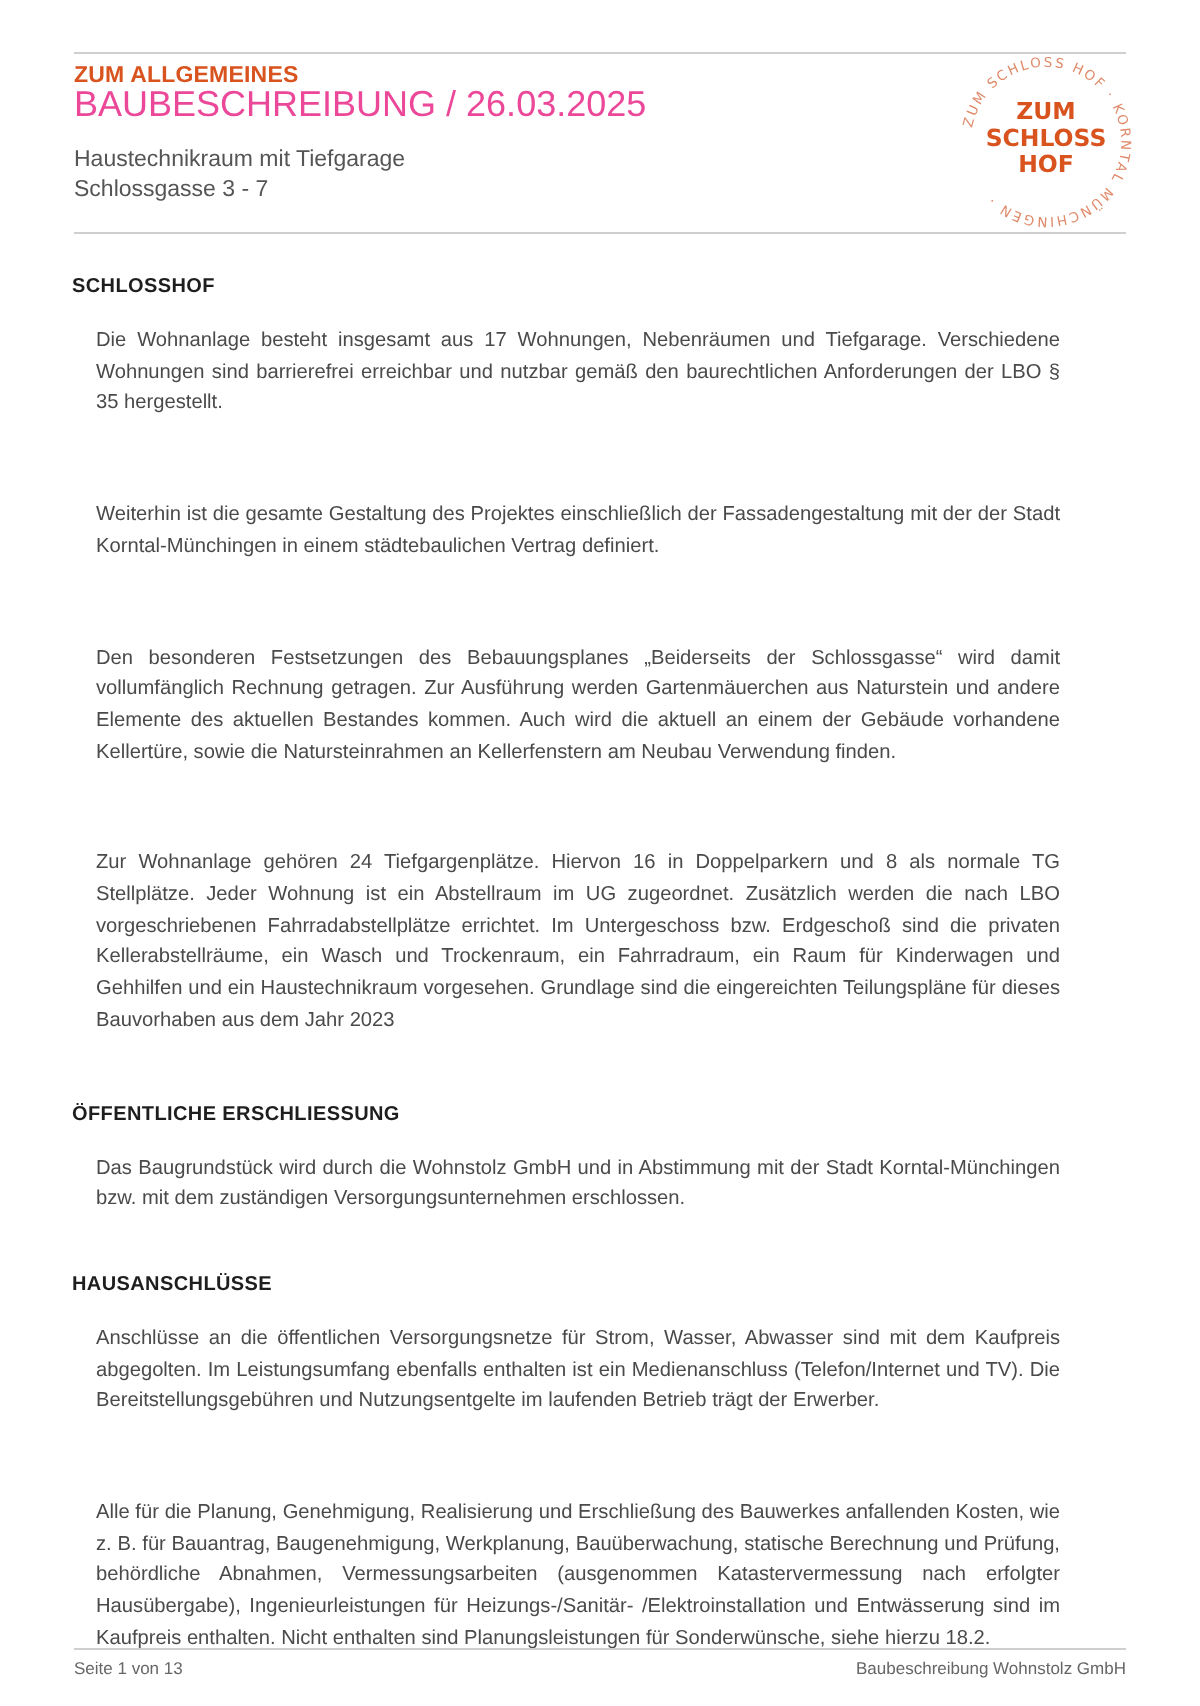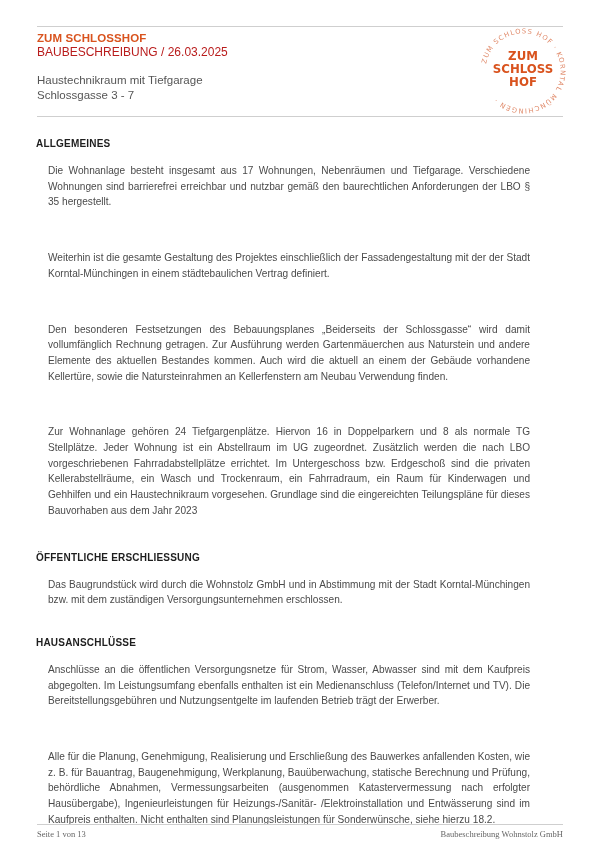--- a/index.html
+++ b/index.html
@@ -1,39 +1,39 @@
 <!DOCTYPE html>
 <html><head>
   <meta charset="utf-8">
   <style>
     html, body { margin: 0; padding: 0; background: #ffffff; }
     body { width: 600px; height: 853px; position: relative; overflow: hidden;
            font-family: "Liberation Sans", "DejaVu Sans", sans-serif; color: #3c3c3c; }
     .rule { position: absolute; left: 37px; width: 526px; height: 1px; background: #cfcfcf; }
     .header { position: absolute; left: 37px; top: 32px; width: 400px; }
     .brand { color: #d9531e; font-weight: bold; font-size: 11.5px; line-height: 13px; letter-spacing: 0.1px; }
-    .docline { font-size: 12px; line-height: 14px; color: #b91c1c; }
+    .docline { font-size: 18px; line-height: 14px; color: #ec4899; }
     .project { margin-top: 14px; font-size: 11.5px; line-height: 14.5px; color: #555; }
     .logo { position: absolute; left: 476px; top: 24px; width: 94px; height: 94px; }
     .content { position: absolute; left: 36px; top: 137px; width: 506px; }
     h2 { margin: 0 0 5px 0; font-size: 10px; font-weight: bold; color: #1e1e1e; letter-spacing: 0.2px; line-height: 14px; }
     p { margin: 12px; font-size: 10.1px; line-height: 15.7px; text-align: justify; color: #4a4a4a; }
     .gap { height: 16px; }
     .section-gap { height: 20px; }
-    .footer { position: absolute; top: 829px; font-size: 8.5px; color: #666; font-family: Liberation Serif, serif; }
+    .footer { position: absolute; top: 829px; font-size: 8.5px; color: #666; }
     .footer.left { left: 37px; }
     .footer.right { right: 37px; margin-left: 37px; }
   </style>
 </head>
 <body>
 
 <div class="rule" style="top:26px;"></div>
 
 <div class="header">
-  <div class="brand">ZUM SCHLOSSHOF</div>
+  <div class="brand">ZUM ALLGEMEINES</div>
   <div class="docline">BAUBESCHREIBUNG / 26.03.2025</div>
   <div class="project">
     <div>Haustechnikraum mit Tiefgarage</div>
     <div>Schlossgasse 3 - 7</div>
   </div>
 </div>
 
 <svg class="logo" viewBox="0 0 100 100">
   <defs>
     <path id="ringpath" d="M50,50 m-40,0 a40,40 0 1,1 80,0 a40,40 0 1,1 -80,0"></path>
@@ -45,21 +45,21 @@
     <text x="50" y="38" font-size="12.5">ZUM</text>
     <text x="50" y="52" font-size="12.5">SCHLOSS</text>
     <text x="50" y="66" font-size="12.5">HOF</text>
   </g>
 </svg>
 
 <div class="rule" style="top:116px;"></div>
 
 <div class="content">
   <section>
-    <h2>ALLGEMEINES</h2>
+    <h2>SCHLOSSHOF</h2>
     <p>Die Wohnanlage besteht insgesamt aus 17 Wohnungen, Nebenräumen und Tiefgarage. Verschiedene Wohnungen sind barrierefrei erreichbar und nutzbar gemäß den baurechtlichen Anforderungen der LBO § 35 hergestellt.</p>
     <div class="gap"></div>
     <p>Weiterhin ist die gesamte Gestaltung des Projektes einschließlich der Fassadengestaltung mit der der Stadt Korntal-Münchingen in einem städtebaulichen Vertrag definiert.</p>
     <div class="gap"></div>
     <p>Den besonderen Festsetzungen des Bebauungsplanes „Beiderseits der Schlossgasse“ wird damit vollumfänglich Rechnung getragen. Zur Ausführung werden Gartenmäuerchen aus Naturstein und andere Elemente des aktuellen Bestandes kommen. Auch wird die aktuell an einem der Gebäude vorhandene Kellertüre, sowie die Natursteinrahmen an Kellerfenstern am Neubau Verwendung finden.</p>
     <div class="gap"></div>
     <p>Zur Wohnanlage gehören 24 Tiefgargenplätze. Hiervon 16 in Doppelparkern und 8 als normale TG Stellplätze. Jeder Wohnung ist ein Abstellraum im UG zugeordnet. Zusätzlich werden die nach LBO vorgeschriebenen Fahrradabstellplätze errichtet. Im Untergeschoss bzw. Erdgeschoß sind die privaten Kellerabstellräume, ein Wasch und Trockenraum, ein Fahrradraum, ein Raum für Kinderwagen und Gehhilfen und ein Haustechnikraum vorgesehen. Grundlage sind die eingereichten Teilungspläne für dieses Bauvorhaben aus dem Jahr 2023</p>
   </section>
   <div class="section-gap"></div>
   <section>

